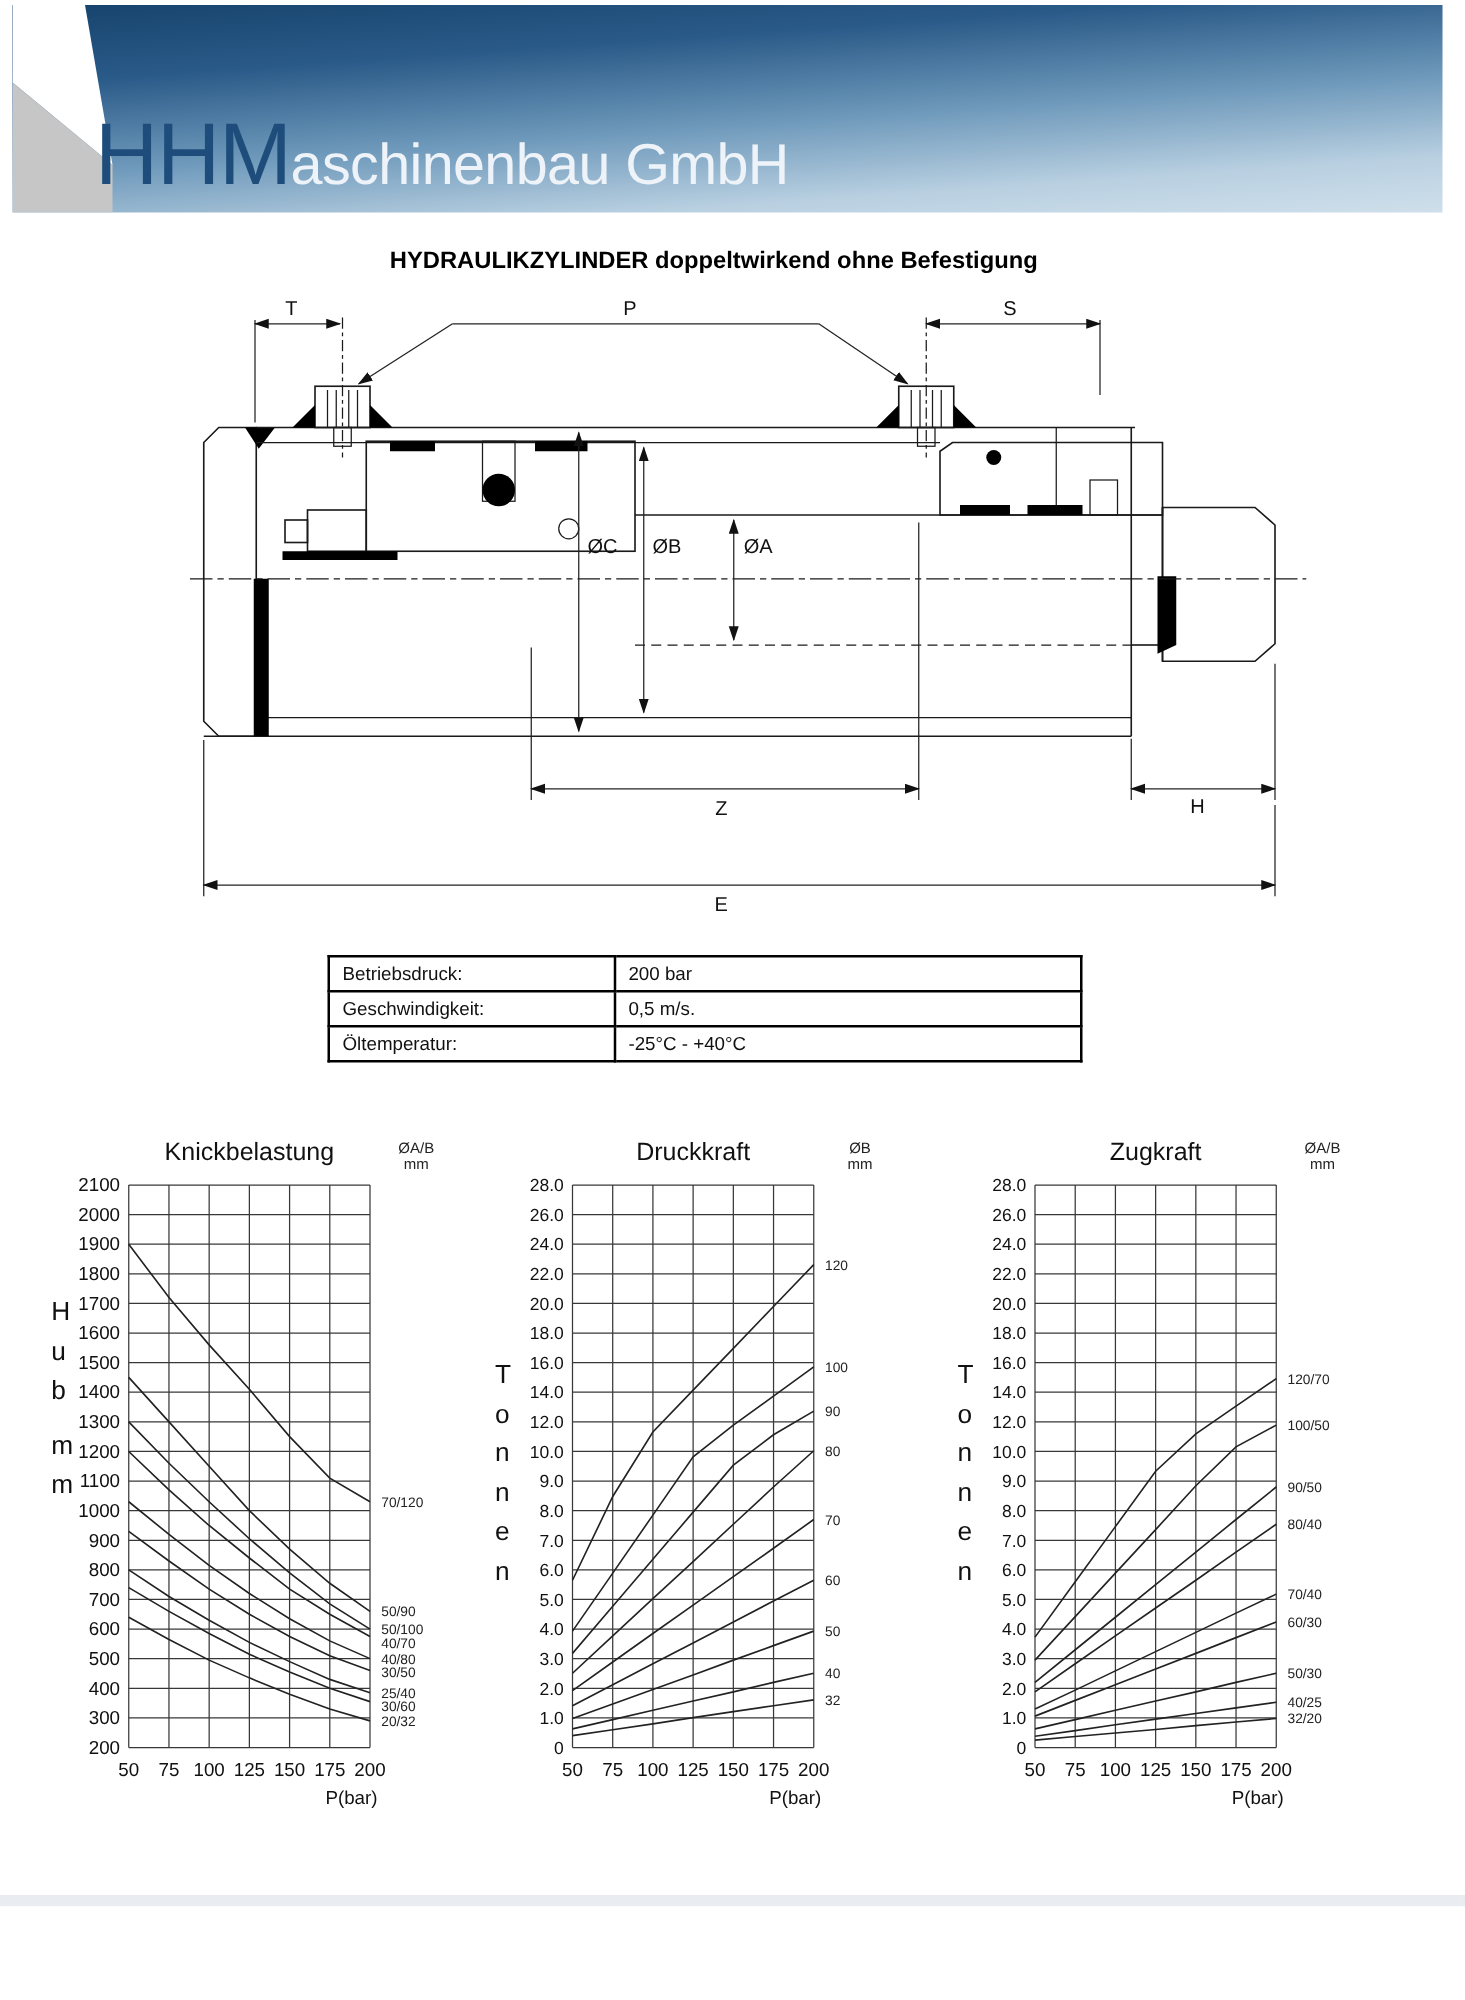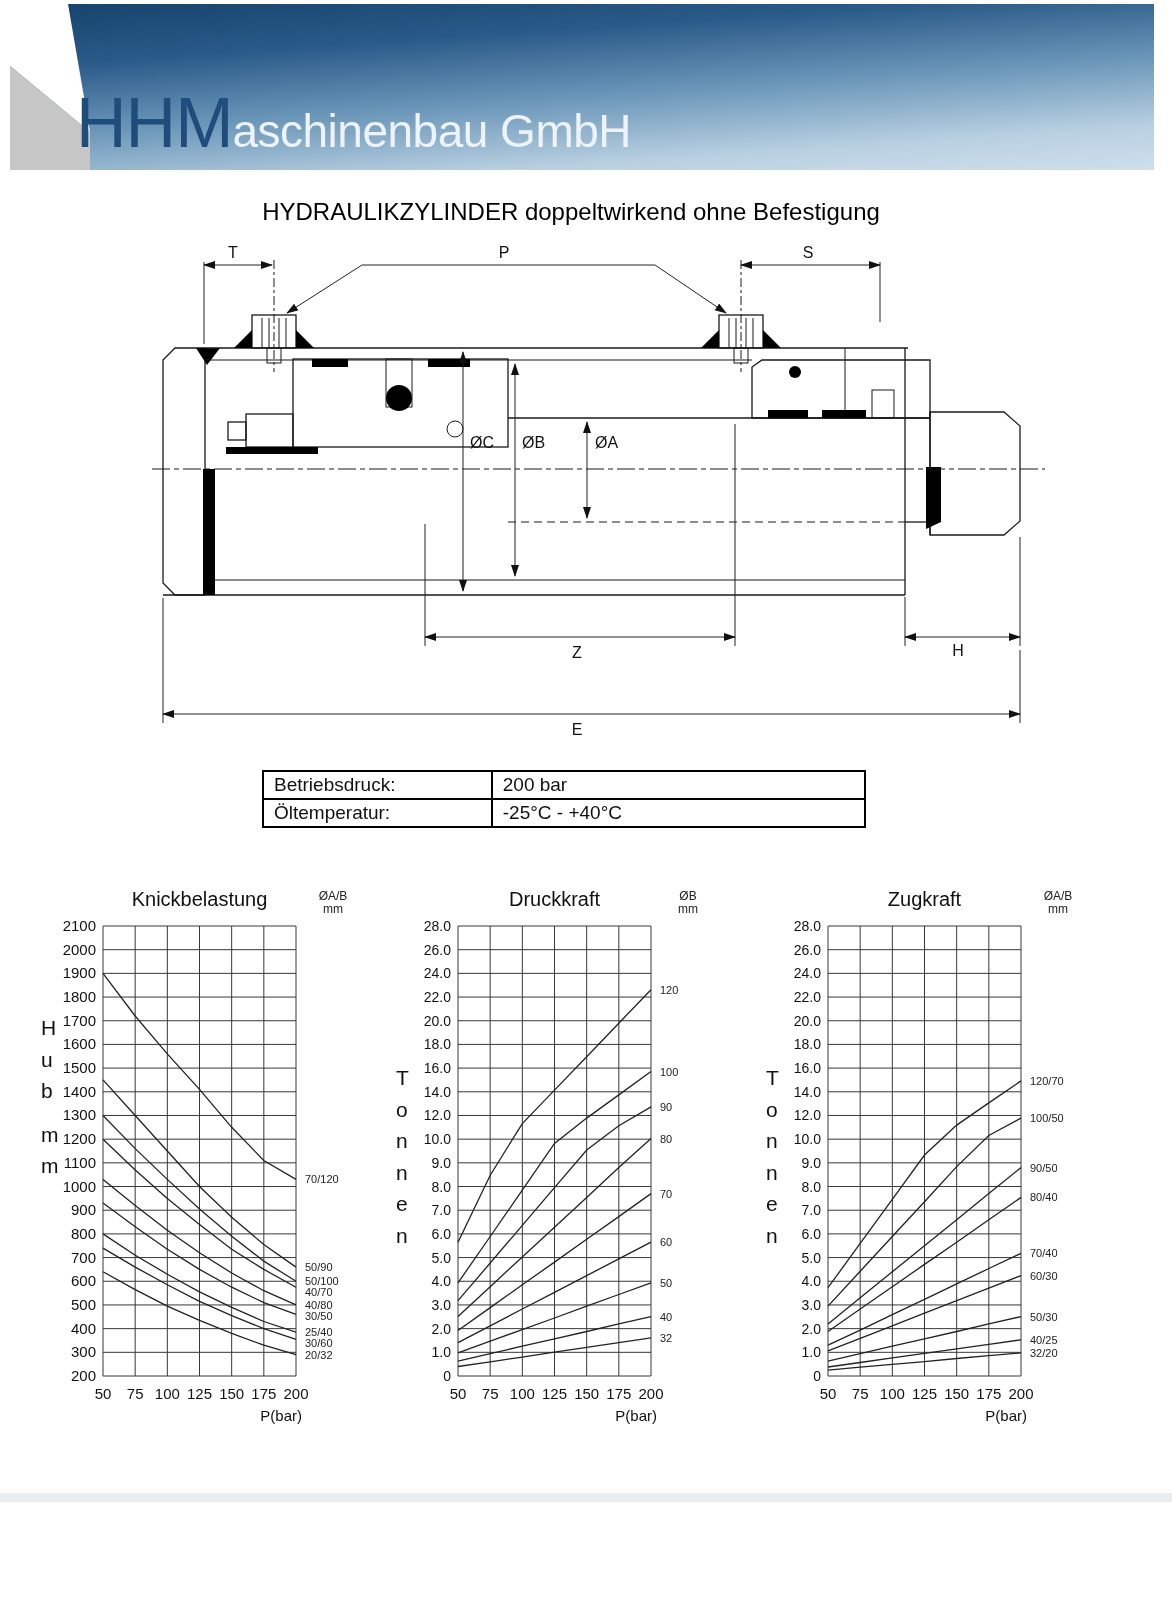--- a/index.html
+++ b/index.html
@@ -17,35 +17,35 @@
   .banner svg.wedge { position: absolute; left: 0; top: 0; }
   .logo-text {
     position: absolute; left: 66px; bottom: 12px;
     display: flex; align-items: baseline; white-space: nowrap;
   }
   .logo-big { font-size: 70px; line-height: 0.9; color: #1e4d7c; letter-spacing: -1px; }
   .logo-small { font-size: 46px; color: #edf3f8; letter-spacing: -0.5px; margin-right: 14px; }
   .logo-small:last-child { margin-right: 6px; }
   
   .doc-title {
-    margin-top: 28px; text-align: center; font-size: 24px; font-weight: 400;
+    margin-top: 28px; text-align: center; font-size: 19px; font-weight: 700;
     color: #000; padding-right: 30px;
   }
   
   .drawing { display: block; margin-top: 6px; }
   .drawing .outline { stroke: #1a1a1a; stroke-width: 1.3; fill: none; }
   .drawing .thin { stroke: #1a1a1a; stroke-width: 1; fill: none; }
   .drawing .blackfill { fill: #000; stroke: none; }
   .drawing .dim { stroke: #222; stroke-width: 1; fill: none; }
   .drawing text { font-family: "Liberation Sans", sans-serif; font-size: 16px; fill: #111; }
   
   .specs-wrap { margin: 16px 0 0 262px; width: 604px; }
   table.specs { border-collapse: collapse; width: 100%; }
   table.specs td {
-    border: 2px solid #000; font-size: 19px; padding: 2px 10px; height: 28px;
+    border: 2px solid #000; font-size: 15px; padding: 2px 10px; height: 28px;
   }
   table.specs td:first-child { width: 38%; }
   
   .charts { display: flex; margin-top: 56px; padding-left: 35px; }
   .chart-block { position: relative; width: 315px; flex: 0 0 auto; }
   .chart-block + .chart-block { margin-left: 40px; }
   .chart-block:last-child { margin-left: 55px; }
   .chart-ylabel { position: absolute; left: 6px; }
   .cy1 { top: 128px; }
   .cy2 { top: 178px; }
@@ -193,20 +193,24 @@
     <text x="577" y="503" text-anchor="middle">E</text>
   </g>
 </svg>
 
 <div class="specs-wrap">
   <table class="specs">
     <tbody>
         <tr>
           <td>Betriebsdruck:</td>
           <td>200 bar</td>
+        </tr>
+        <tr>
+          <td>Geschwindigkeit:</td>
+          <td>0,5 m/s.</td>
         </tr>
         <tr>
           <td>Öltemperatur:</td>
           <td>-25°C - +40°C</td>
         </tr>
       </tbody>
   </table>
 </div>
 
 <div class="charts">

